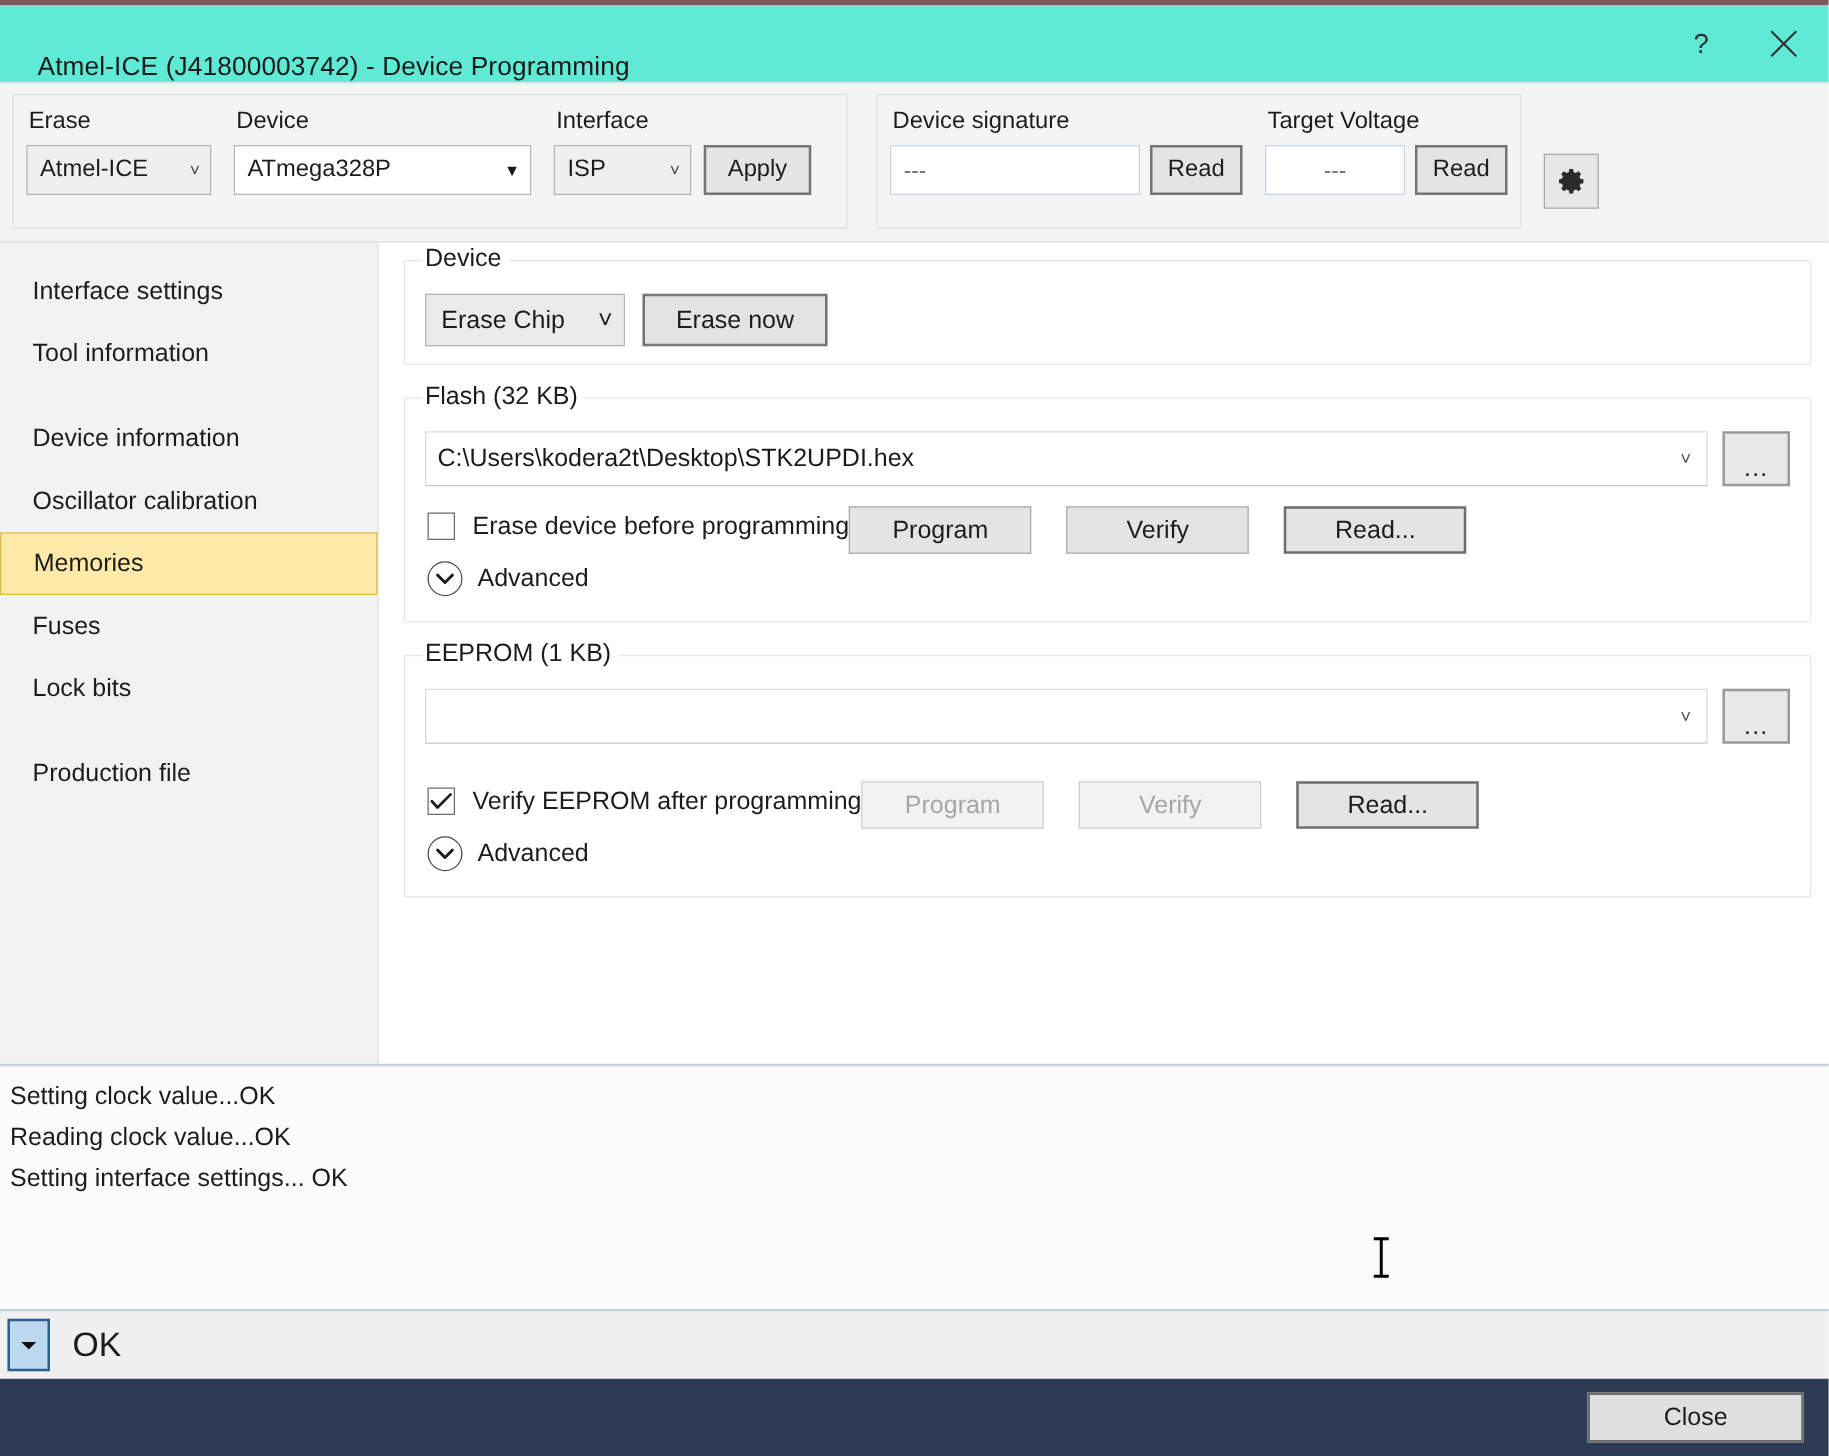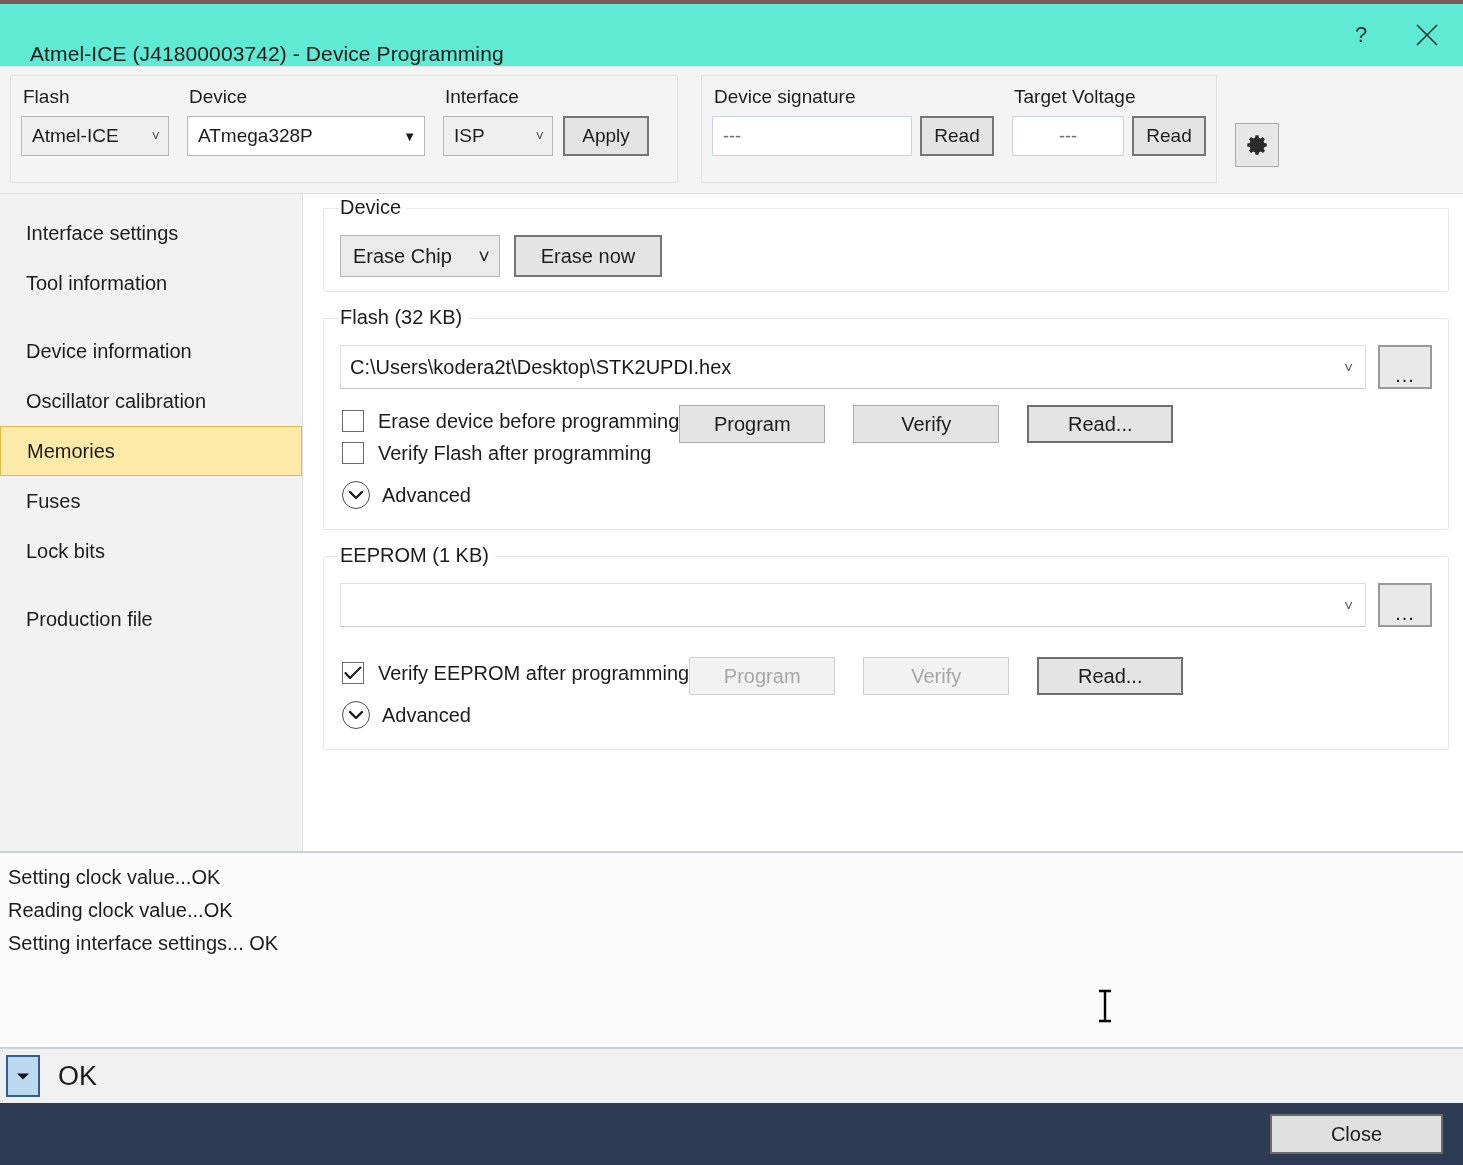--- a/index.html
+++ b/index.html
@@ -361,21 +361,21 @@
           <line x1="23" y1="3" x2="3" y2="23" stroke="#303030" stroke-width="1.6"></line>
         </svg>
       </button>
     </div>
   </div>
 
   <div class="toolbar">
 
     <div class="tb-panel left">
       <div class="field">
-        <span class="field-label">Flash</span>
+        <span class="field-label">Erase</span>
         <div class="field-row">
           <div class="combo" id="tool-combo">
             <span>Atmel-ICE</span>
             <span class="chev">˅</span>
           </div>
         </div>
       </div>
 
       <div class="field">
         <span class="field-label">Device</span>
@@ -477,24 +477,20 @@
             <span class="chev">˅</span>
           </div>
           <button class="browse-btn">...</button>
         </div>
 
         <div class="opt-area">
           <div class="opt-left">
             <div class="chk-row">
               <span class="chk-box"></span>
               <span class="chk-label">Erase device before programming</span>
-            </div>
-            <div class="chk-row">
-              <span class="chk-box"></span>
-              <span class="chk-label">Verify Flash after programming</span>
             </div>
             <div class="adv-row">
               <span class="adv-circle">
                 <svg width="14" height="10" viewBox="0 0 14 10" aria-hidden="true">
                   <path d="M1 2 L7 8 L13 2" fill="none" stroke="#1a1a1a" stroke-width="2.4" stroke-linecap="round" stroke-linejoin="round"></path>
                 </svg>
               </span>
               <span class="adv-label">Advanced</span>
             </div>
           </div>

